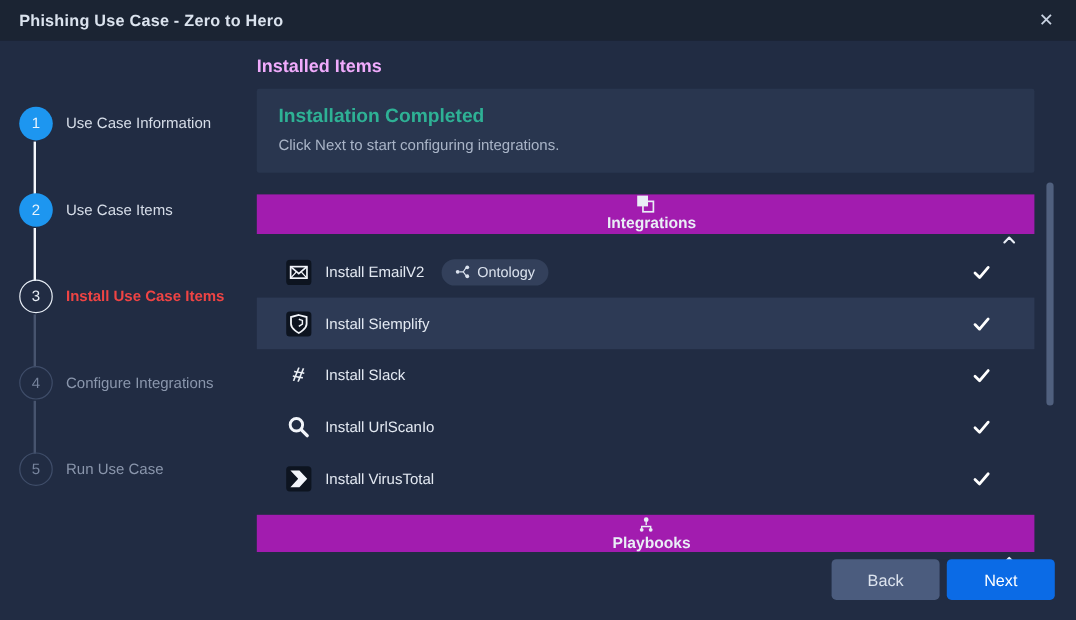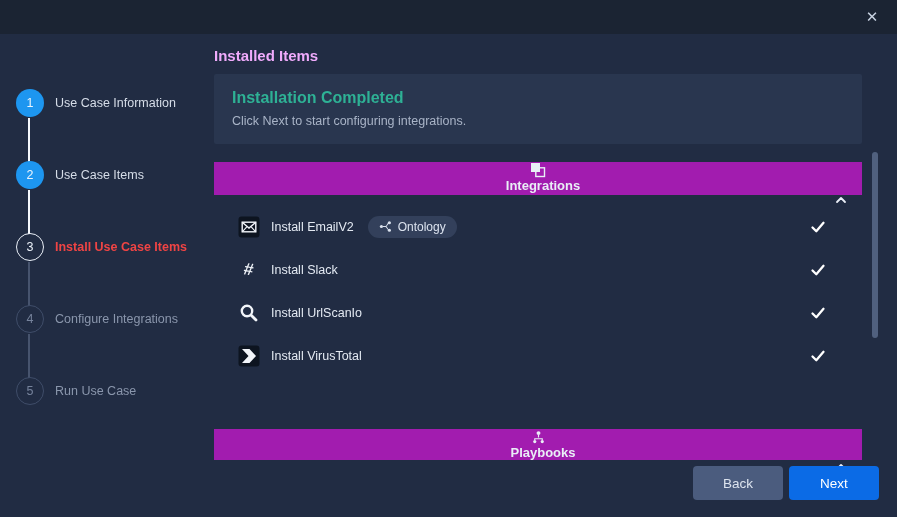--- a/index.html
+++ b/index.html
@@ -108,20 +108,21 @@
   .slack-glyph {
     font-size:17px; font-weight:700; color:#eef2f7;
     transform:rotate(10deg); line-height:1;
   }
   svg { display:block; }
 </style>
 </head>
 <body>
 
 <div class="titlebar">
+  <span class="titlebar-title">Phishing Use Case - Zero to Hero</span>
   <span class="close-btn">✕</span>
 </div>
 
 <div class="stepper">
   <div class="step-line done sl-1"></div>
   <div class="step-line done sl-2"></div>
   <div class="step-line todo sl-3"></div>
   <div class="step-line todo sl-4"></div>
 
   <div class="step completed st-1">
@@ -189,20 +190,35 @@
       </svg>
       <span>Ontology</span>
     </span>
     <span class="row-check">
       <svg width="16" height="16" viewBox="0 0 16 16">
         <polyline points="2.5,8.5 6.3,12.3 13.5,3.8" fill="none" stroke="#fff" stroke-width="2.3" stroke-linecap="round" stroke-linejoin="round"></polyline>
       </svg>
     </span>
   </div>
 
+  <div class="row highlighted">
+    <span class="row-icon">
+      <svg width="22" height="22" viewBox="0 0 22 22">
+        <rect x="0.5" y="0.5" width="21" height="21" rx="3" fill="#0d1420"></rect>
+        <path d="M11 3.5 L17.5 5.2 V11 C17.5 15.2 11 18.5 11 18.5 C11 18.5 4.5 15.2 4.5 11 V5.2 Z" fill="none" stroke="#f2f5fa" stroke-width="1.5"></path>
+        <path d="M11 7 L14 8 V11 L11 13" fill="none" stroke="#f2f5fa" stroke-width="1.2"></path>
+      </svg>
+    </span>
+    <span class="row-label">Install Siemplify</span>
+    <span class="row-check">
+      <svg width="16" height="16" viewBox="0 0 16 16">
+        <polyline points="2.5,8.5 6.3,12.3 13.5,3.8" fill="none" stroke="#fff" stroke-width="2.3" stroke-linecap="round" stroke-linejoin="round"></polyline>
+      </svg>
+    </span>
+  </div>
 
   <div class="row">
     <span class="row-icon">
       <span class="slack-glyph">#</span>
     </span>
     <span class="row-label">Install Slack</span>
     <span class="row-check">
       <svg width="16" height="16" viewBox="0 0 16 16">
         <polyline points="2.5,8.5 6.3,12.3 13.5,3.8" fill="none" stroke="#fff" stroke-width="2.3" stroke-linecap="round" stroke-linejoin="round"></polyline>
       </svg>

